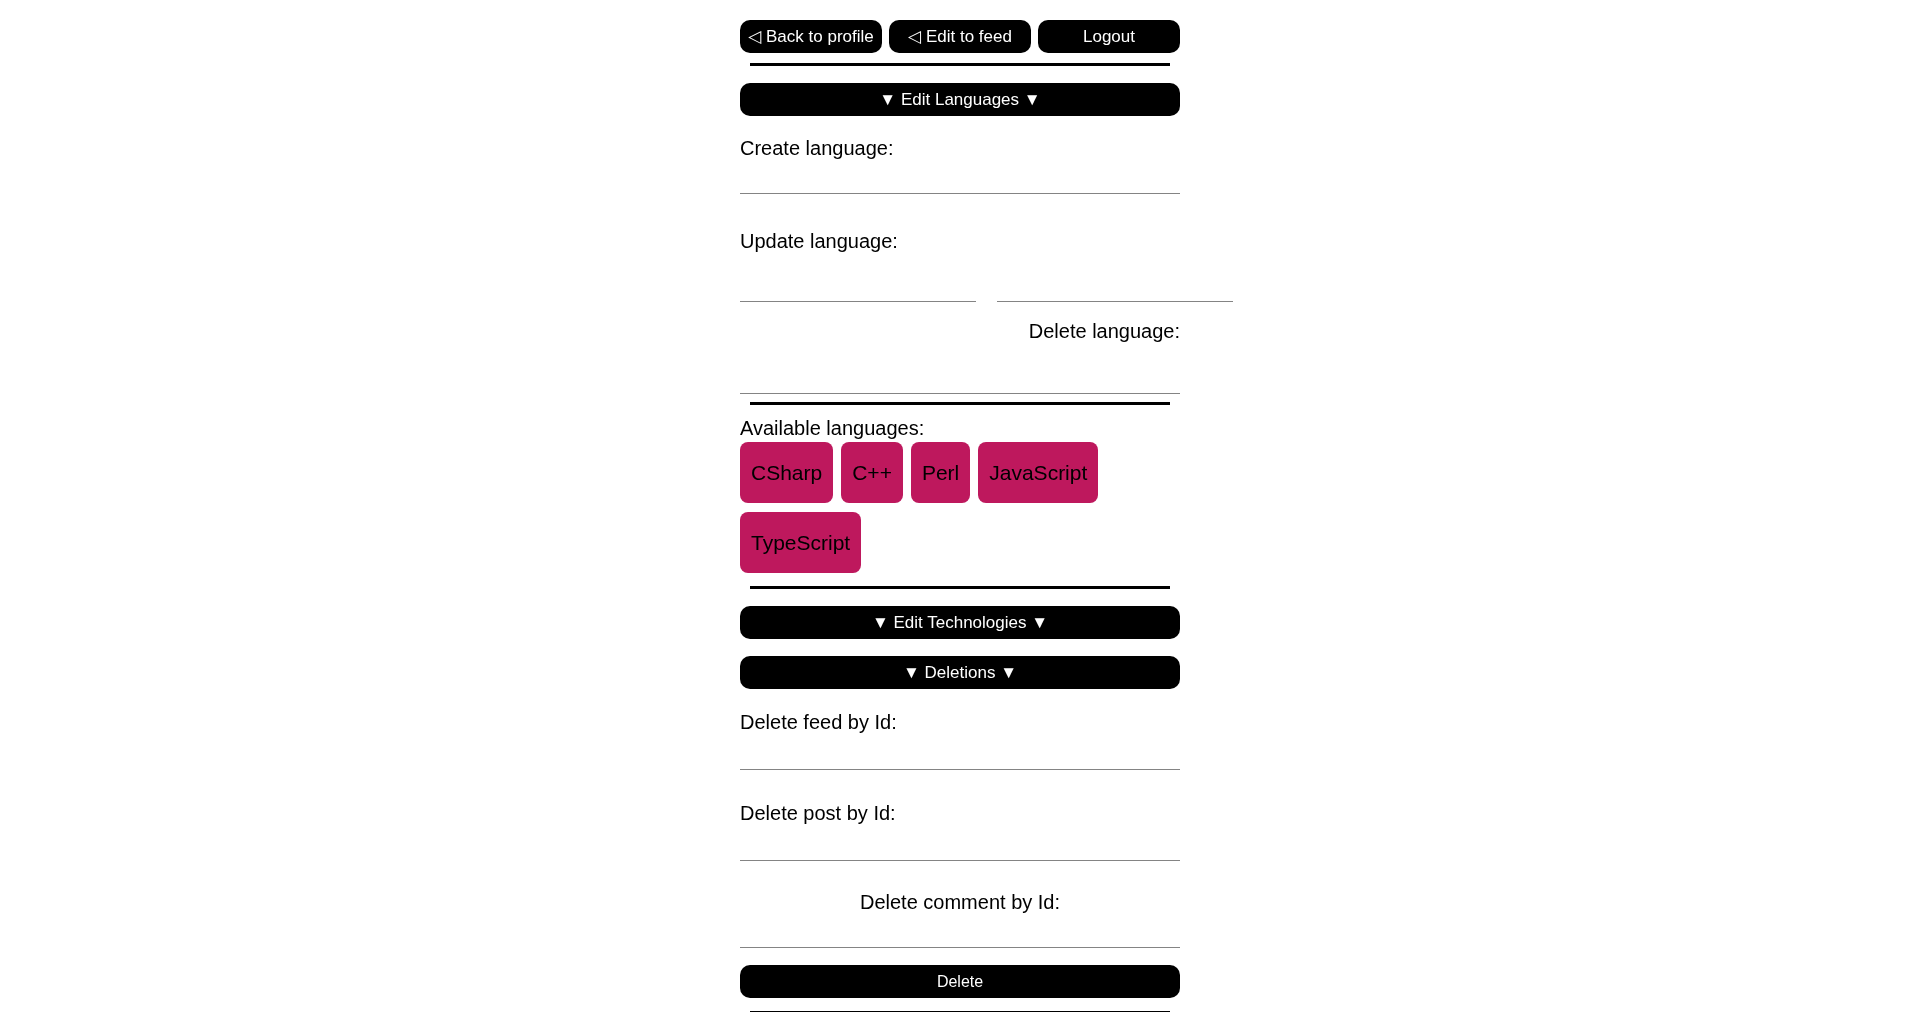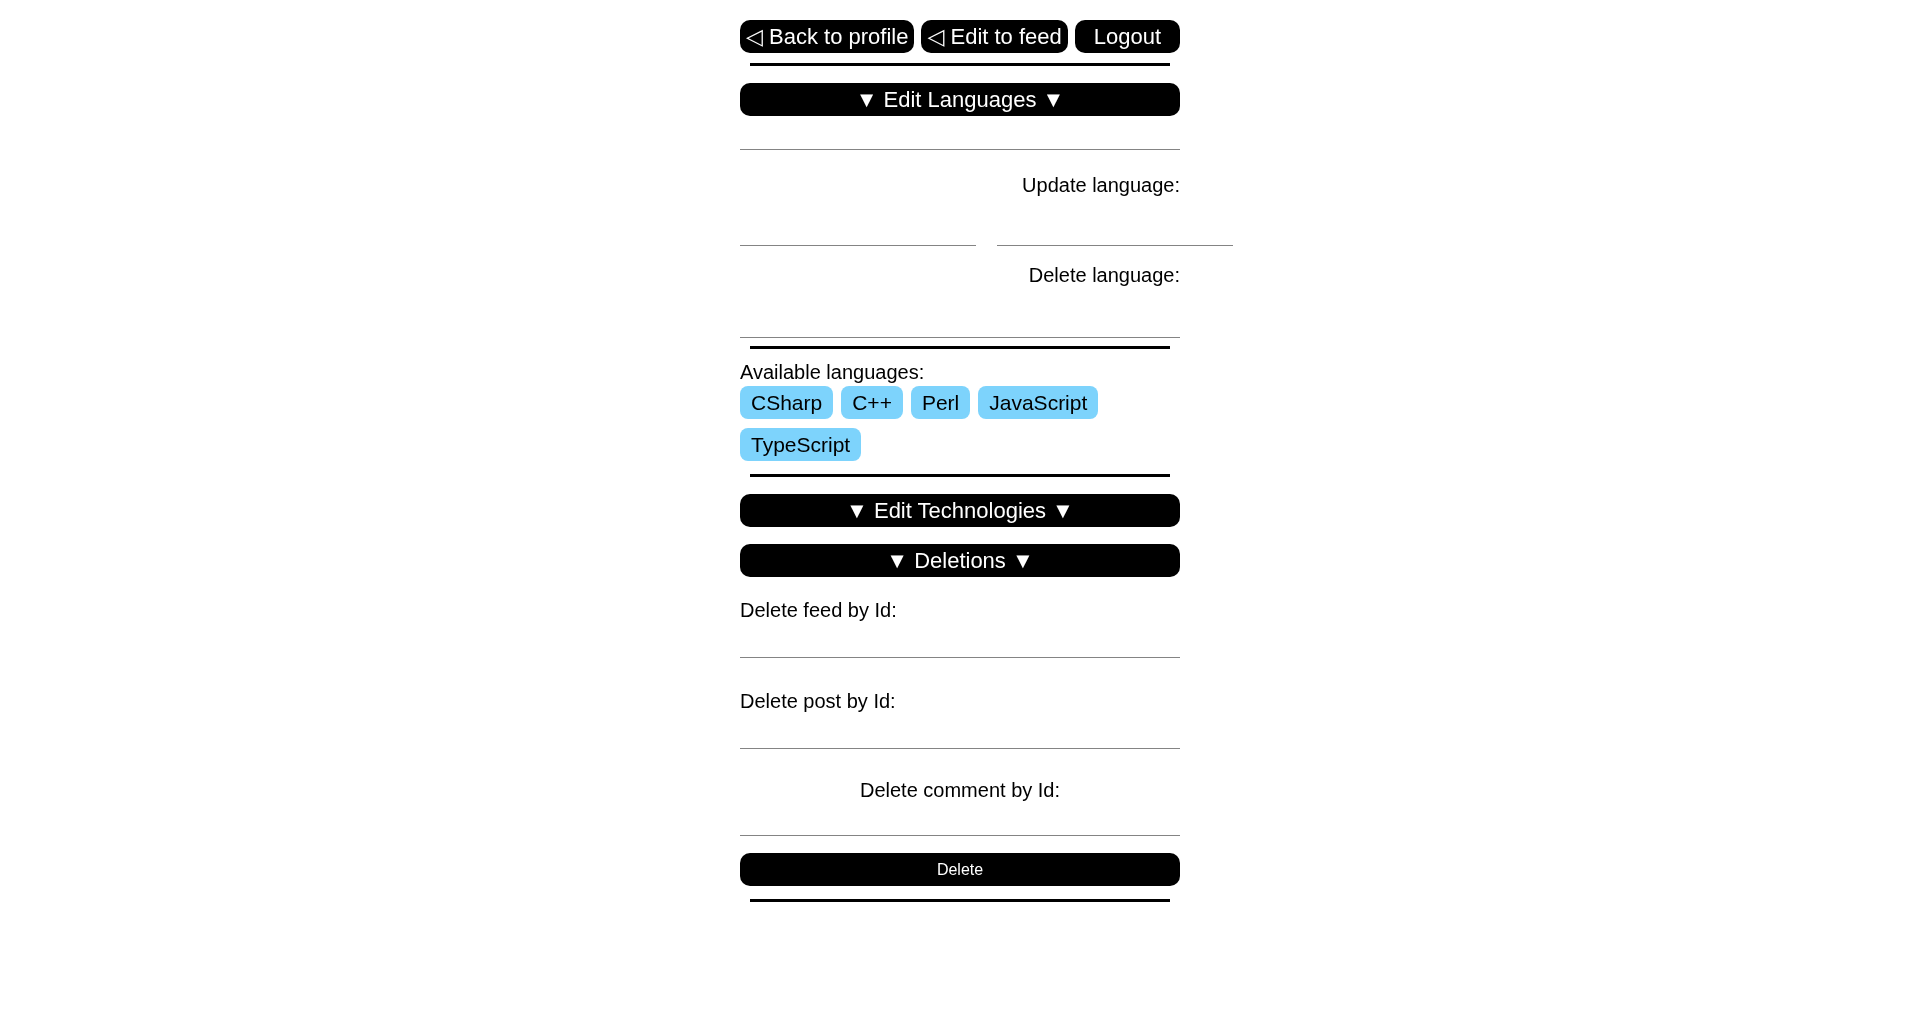--- a/index.html
+++ b/index.html
@@ -16,21 +16,21 @@
     margin: 20px auto 0;
   }
 
   
   .btn {
     background: #000000;
     color: #ffffff;
     border: none;
     border-radius: 10px;
     height: 33px;
-    font-size: 22px;
+    font-size: 17px;
     font-family: "Liberation Sans", sans-serif;
     cursor: pointer;
     display: flex;
     align-items: center;
     justify-content: center;
     padding: 0 6px;
     white-space: nowrap;
   }
   .btn.small-text { font-size: 16px; }
   .btn.full { width: 100%; margin-top: 17px; }
@@ -74,60 +74,61 @@
     gap: 21px;
   }
   .dual-row .underline-input { flex: 1; width: auto; }
 
   
   .mt2  { margin-top: 2px; }
   .mt8  { margin-top: 8px; }
   .mt10 { margin-top: 10px; }
   .mt11 { margin-top: 11px; }
   .mt17 { margin-top: 17px; text-align: right; }
-  .mt19 { margin-top: 23px; text-align: right; }
+  .mt19 { margin-top: 35px; }
   .mt20 { margin-top: 20px; }
   .mt21 { margin-top: 21px; }
   .mt23 { margin-top: 23px; }
   .mt24 { margin-top: 24px; }
   .mt25 { margin-top: 25px; }
   .mt29 { margin-top: 29px; text-align: center; }
   .mt31 { margin-top: 31px; }
 
   
   .chips {
     display: flex;
     flex-wrap: wrap;
     gap: 9px 8px;
   }
   .chip {
-    background: #7dd3fc;
+    background: #be185d;
     color: #000000;
     border-radius: 8px;
-    padding: 4px 11px;
+    padding: 18px 11px;
     font-size: 21px;
     line-height: 25px;
     display: inline-block;
   }
 </style>
 </head>
 <body>
 
 <div class="page">
 
   <div class="nav-row">
     <button class="btn">◁ Back to profile</button>
     <button class="btn">◁ Edit to feed</button>
     <button class="btn">Logout</button>
   </div>
 
   <hr class="thick">
 
   <button class="btn full mt20">▼ Edit Languages ▼</button>
 
+  <span class="field-label mt20">Create language:</span>
   <input class="underline-input mt8" type="text" value="" style="">
 
   <span class="field-label mt19">Update language:</span>
   <div class="dual-row mt23">
     <input class="underline-input" type="text" value="" style="">
     <input class="underline-input" type="text" value="" style="">
   </div>
 
   <span class="field-label mt17">Delete language:</span>
   <input class="underline-input mt25" type="text" value="" style="">

